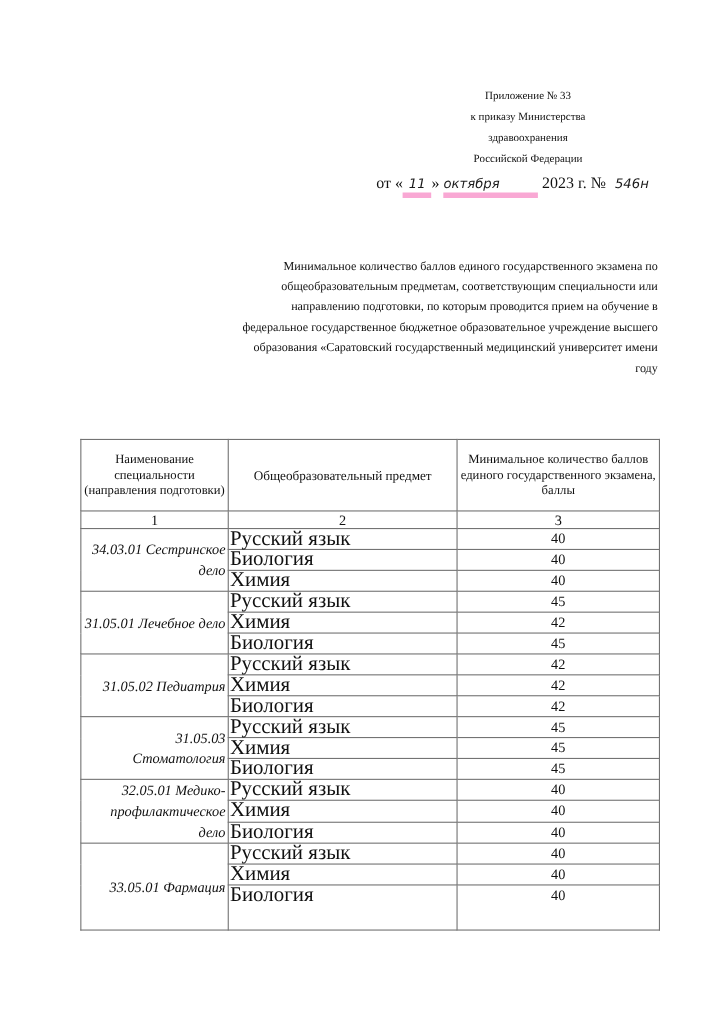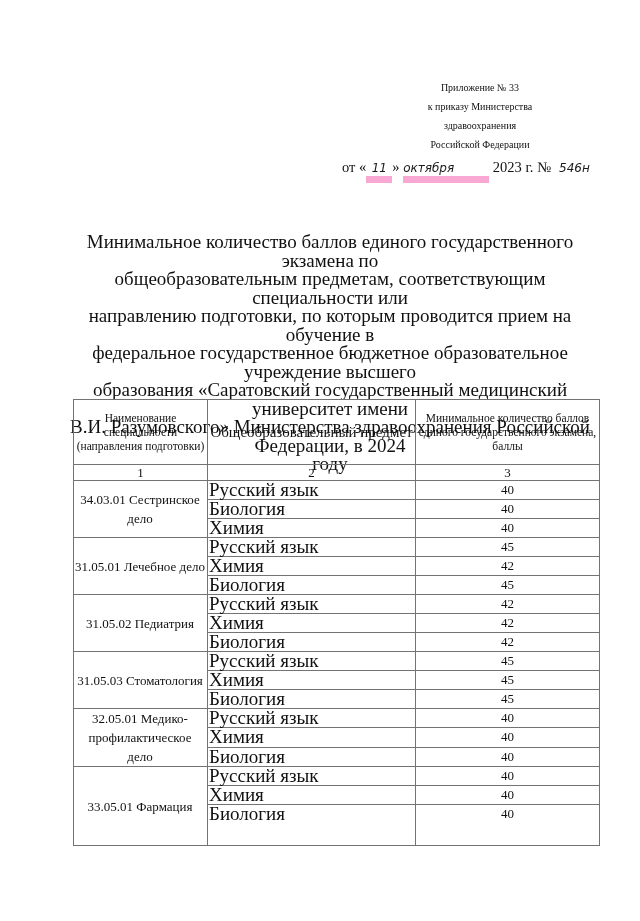--- a/index.html
+++ b/index.html
@@ -3,32 +3,32 @@
 <meta charset="utf-8">
 <style>
   html, body { margin: 0; padding: 0; background: #ffffff; }
   body { width: 640px; height: 921px; position: relative; overflow: hidden;
          font-family: "Liberation Serif", serif; color: #111; }
   .appendix { position: absolute; left: 330px; top: 78px; width: 300px; text-align: center;
               font-size: 10px; line-height: 19px; }
   .appendix .line { display: block; white-space: nowrap; }
   .date-line { position: absolute; left: 342px; top: 159px; font-size: 14.5px; white-space: nowrap; }
   .hw { font-family: "DejaVu Sans", sans-serif; font-style: italic; font-size: 12px; color: #1a1a1a;
-        border-bottom: 7px solid #f9a8d4; display: inline-block; text-align: center; line-height: 15px; }
-  .title { position: absolute; left: 62px; top: 233px; width: 536px; text-align: center;
-           font-size: 19px; line-height: 18.5px; }
+        border-bottom: 5px solid #f9a8d4; display: inline-block; text-align: center; line-height: 15px; }
+  .title { position: absolute; left: 62px; top: 233px; width: 536px; text-align: right;
+           font-size: 11px; line-height: 18.5px; }
   table { position: absolute; left: 73px; top: 399px; border-collapse: collapse;
           font-size: 13px; }
   td, th { border: 1px solid #737373; padding: 0 2px; vertical-align: middle; font-weight: normal; }
   .c1 { width: 129px; }
   .c2 { width: 203px; }
   .c3 { width: 179px; }
   th { text-align: center; font-size: 11.5px; line-height: 14px; padding: 2px 2px; height: 60px; }
   .num-row td { text-align: center; height: 15px; line-height: 15px; font-size: 13px; }
-  .spec { font-size: 13px; line-height: 19px; text-align: center; padding-left: 1px; }
+  .spec { font-size: 13px; line-height: 19px; text-align: right; padding-left: 1px; font-style: italic; }
   .subj { height: 18px; line-height: 18px; padding-left: 1px; font-size: 19px; margin-top: 20px; }
   .score { text-align: center; height: 18px; line-height: 18px; font-size: 13px; }
   .last-row td.subj, .last-row td.score { height: 40px; vertical-align: top; line-height: 18px; }
 </style>
 </head>
 <body>
 
 <div class="appendix">
   <span class="line">Приложение № 33</span>
   <span class="line">к приказу Министерства</span>
@@ -42,29 +42,28 @@
   <span>2023 г. №</span>
   <span class="hw" style="width:40px; border-bottom:none;">546н</span>
 </div>
 
 <div class="title">
   <div>Минимальное количество баллов единого государственного экзамена по</div>
   <div>общеобразовательным предметам, соответствующим специальности или</div>
   <div>направлению подготовки, по которым проводится прием на обучение в</div>
   <div>федеральное государственное бюджетное образовательное учреждение высшего</div>
   <div>образования «Саратовский государственный медицинский университет имени</div>
-  <div>В.И. Разумовского» Министерства здравоохранения Российской Федерации, в 2024</div>
   <div>году</div>
 </div>
 
 <table>
   <tbody>
       <tr>
     <th class="c1">Наименование специальности (направления подготовки)</th>
-    <th class="c2" style="font-size:15px;">Общеобразовательный предмет</th>
+    <th class="c2" style="font-size:12px;">Общеобразовательный предмет</th>
     <th class="c3">Минимальное количество баллов единого государственного экзамена, баллы</th>
   </tr>
   <tr class="num-row">
     <td>1</td>
     <td>2</td>
     <td>3</td>
   </tr>
 
   <tr>
     <td class="spec" rowspan="3">34.03.01 Сестринское дело</td>

